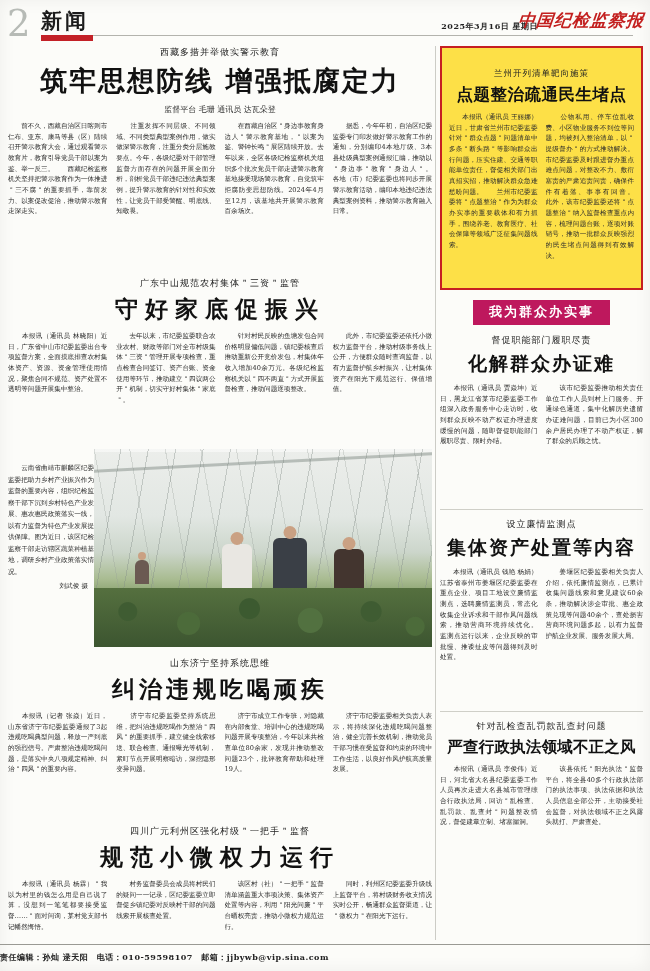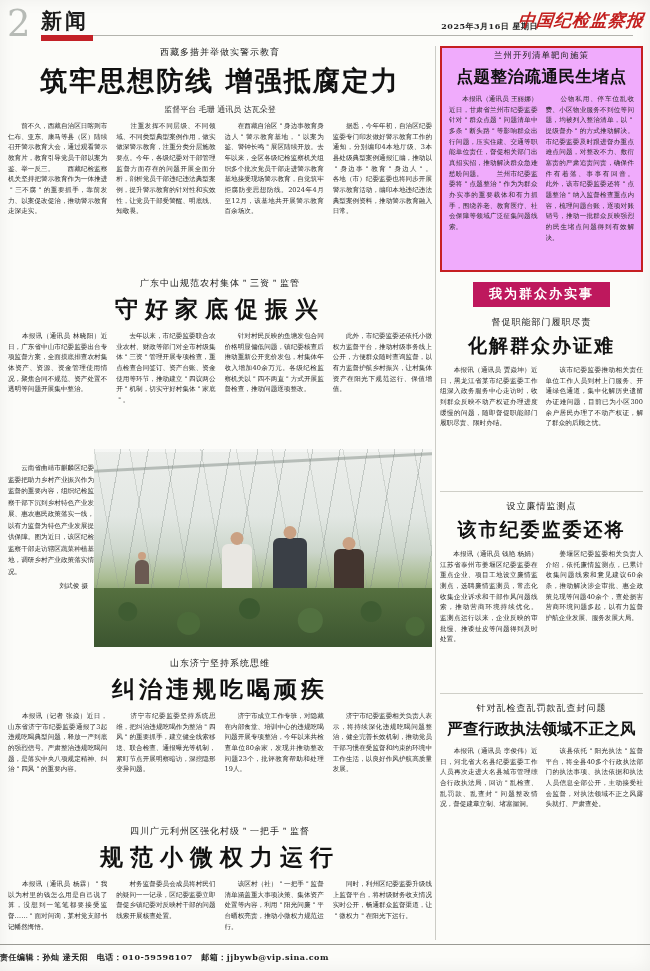--- a/index.html
+++ b/index.html
@@ -56,21 +56,21 @@
   .plants{position:absolute;left:0;right:0;bottom:0;height:30%;
     background:
       radial-gradient(circle at 10% 40%,#3f5c32 0 9px,transparent 10px),
       radial-gradient(circle at 28% 60%,#4c6b3a 0 11px,transparent 12px),
       radial-gradient(circle at 46% 35%,#3c5a30 0 10px,transparent 11px),
       radial-gradient(circle at 64% 55%,#527140 0 12px,transparent 13px),
       radial-gradient(circle at 82% 40%,#3f5c32 0 10px,transparent 11px),
       radial-gradient(circle at 95% 65%,#4c6b3a 0 9px,transparent 10px),
       linear-gradient(180deg,#55703f,#3c5530);}
   
-  .red-box{border:2px solid #c61f22;padding:2px 7px 8px 7px;background:#f0abfc;}
+  .red-box{border:2px solid #c61f22;padding:20px 7px 8px 7px;background:#fde047;}
   .red-box .kicker{font-size:8.5px;}
   .h-r1{font-size:16.5px;letter-spacing:.5px;}
   .h-r{font-size:19px;letter-spacing:2px;}
   .h-r4{font-size:15.5px;letter-spacing:.2px;}
   .cols2{display:flex;gap:8px;overflow:hidden;}
   .banner-wrap{text-align:center;margin:10px 0 9px 0;}
   .banner{display:inline-block;background:#be185d;color:#fff;font-weight:700;font-size:13px;
     letter-spacing:2px;padding:3px 16px 4px 16px;}
   .rdivider{border:none;border-top:1px solid #cfcfc8;margin:8px 0 8px 0;}
   
@@ -187,21 +187,21 @@
       <div class="cols2 gap6" style="height:118px">
         <p class="col">　　本报讯（通讯员 贾焱坤）近日，黑龙江省某市纪委监委工作组深入政务服务中心走访时，收到群众反映不动产权证办理进度缓慢的问题，随即督促职能部门履职尽责、限时办结。</p>
         <p class="col">　　该市纪委监委推动相关责任单位工作人员到村上门服务、开通绿色通道，集中化解历史遗留办证难问题，目前已为小区300余户居民办理了不动产权证，解了群众的后顾之忧。</p>
       </div>
     </article>
 
     <hr class="rdivider">
 
     <article>
       <p class="kicker">设立廉情监测点</p>
-      <h2 class="headline h-r">该市纪委监委还将</h2>
+      <h2 class="headline h-r">集体资产处置等内容</h2>
       <div class="cols2 gap6" style="height:136px">
         <p class="col">　　本报讯（通讯员 钱艳 杨娟）江苏省泰州市姜堰区纪委监委在重点企业、项目工地设立廉情监测点，选聘廉情监测员，常态化收集企业诉求和干部作风问题线索，推动营商环境持续优化。　　监测点运行以来，企业反映的审批慢、推诿扯皮等问题得到及时处置。</p>
         <p class="col">　　姜堰区纪委监委相关负责人介绍，依托廉情监测点，已累计收集问题线索和意见建议60余条，推动解决涉企审批、惠企政策兑现等问题40余个，查处损害营商环境问题多起，以有力监督护航企业发展、服务发展大局。</p>
       </div>
     </article>
 
     <hr class="rdivider">
 
     <article>
       <p class="kicker">针对乱检查乱罚款乱查封问题</p>

